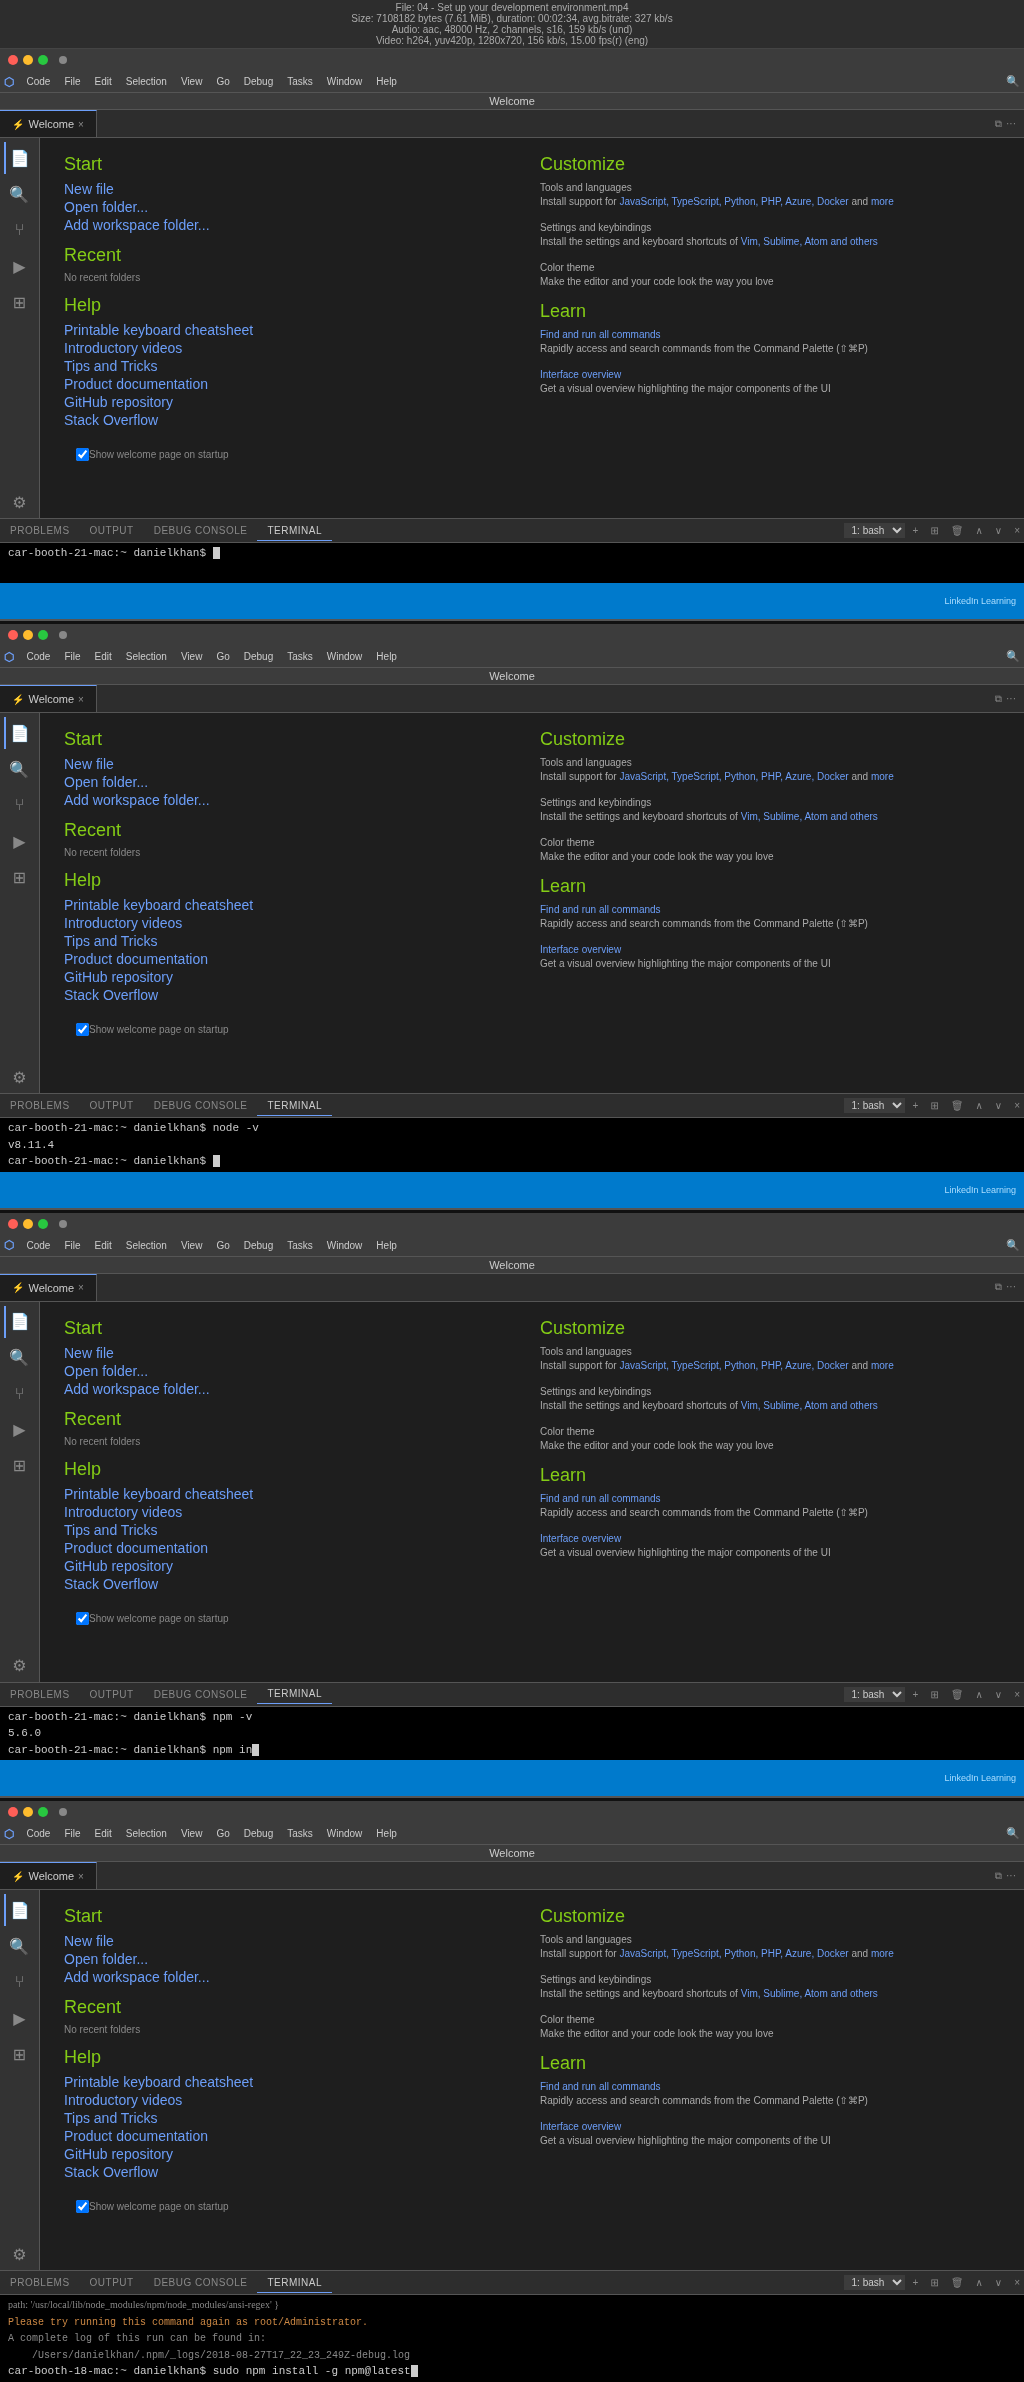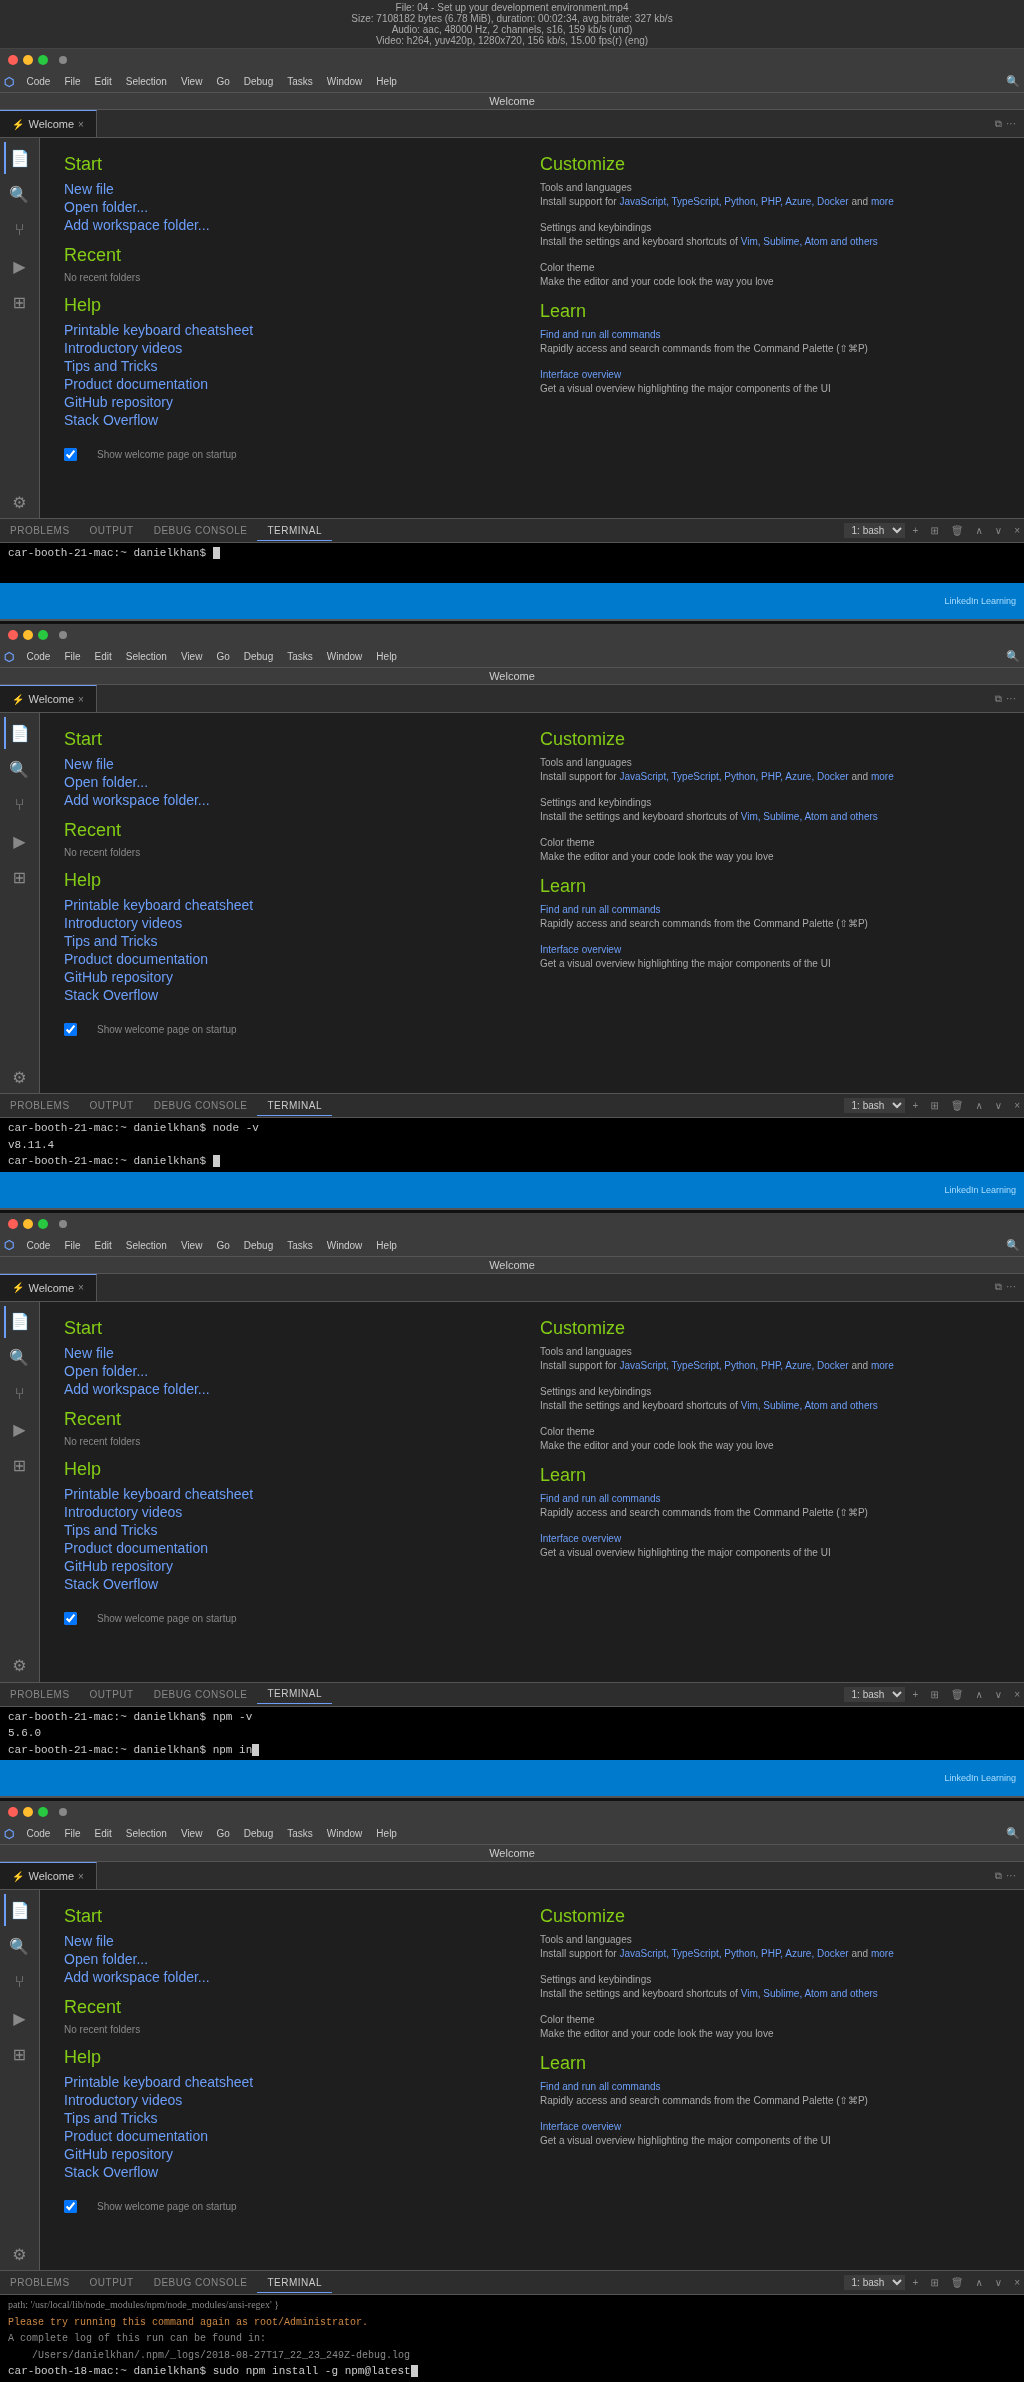--- a/index.html
+++ b/index.html
@@ -179,24 +179,25 @@
     .section-text-small {
       color: #aaaaaa;
       font-size: 10px;
       line-height: 1.4;
     }
     .highlight-blue { color: #6c9ef8; }
     .welcome-section { margin-bottom: 12px; }
     .startup-checkbox {
       display: flex;
       align-items: center;
-      gap: 20px;
+      gap: 0;
       color: #888;
       font-size: 10px;
       margin-top: 8px;
+      margin-left: 12px;
     }
 
     
     .panel {
       background: #1e1e1e;
       border-top: 1px solid #555;
     }
     .panel-tabs {
       display: flex;
       align-items: center;
@@ -279,21 +280,21 @@
       color: #cc8844;
       font-size: 10px;
       font-family: 'Courier New', monospace;
     }
   </style>
 </head>
 <body>
 
 <div class="file-info-bar">
   <span>File: 04 - Set up your development environment.mp4</span><br>
-  <span>Size: 7108182 bytes (6.78 MiB), duration: 00:02:34, avg.bitrate: 327 kb/s</span><br>
+  <span>Size: 7108182 bytes (7.61 MiB), duration: 00:02:34, avg.bitrate: 327 kb/s</span><br>
   <span>Audio: aac, 48000 Hz, 2 channels, s16, 159 kb/s (und)</span><br>
   <span>Video: h264, yuv420p, 1280x720, 156 kb/s, 15.00 fps(r) (eng)</span>
 </div>
 
 <div class="vscode-window">
 
   <div class="traffic-lights">
     <div class="traffic-light tl-red"></div>
     <div class="traffic-light tl-yellow"></div>
     <div class="traffic-light tl-green"></div>

